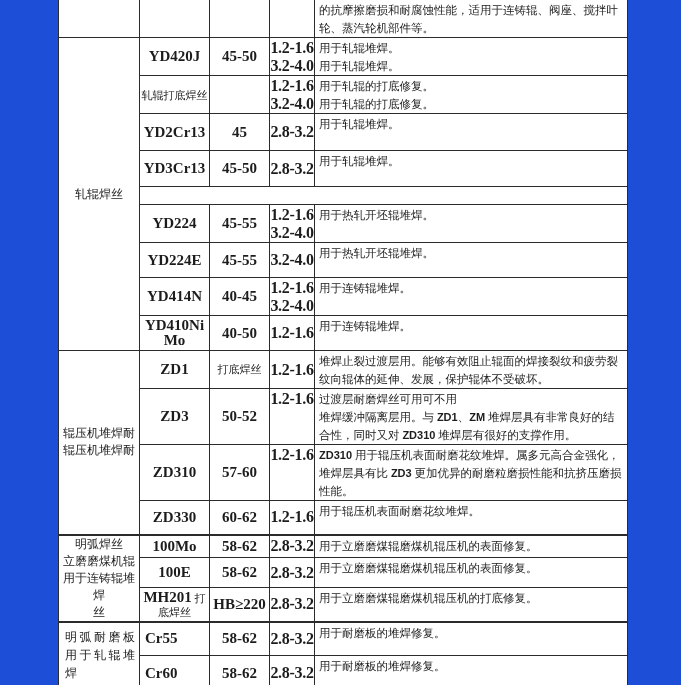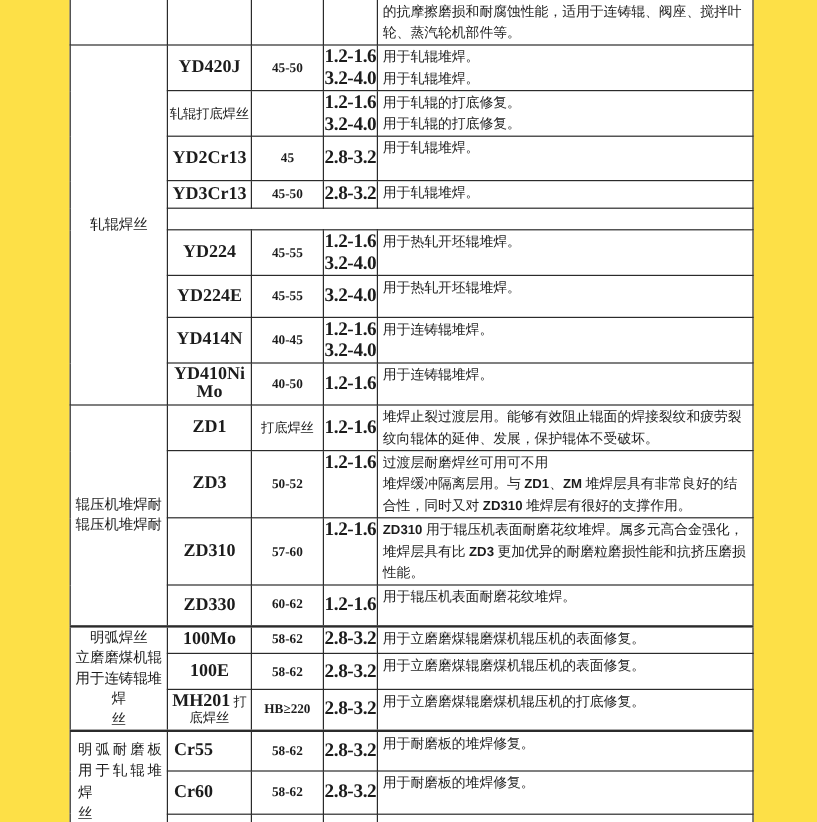--- a/index.html
+++ b/index.html
@@ -1,21 +1,21 @@
 <!DOCTYPE html>
 <html><head>
 <meta charset="utf-8">
 <style>
   html,body{margin:0;padding:0;}
   body{
     width:681px;height:685px;overflow:hidden;background:#ffffff;
     font-family:"Liberation Serif","DejaVu Serif",serif;
     color:#1c1c1c;
   }
-  .page{position:relative;width:681px;height:685px;background:#fde047;}
+  .page{position:relative;width:681px;height:685px;background:#1d4ed8;}
   table.spec{
     position:absolute;left:58px;top:0;
     width:569px;border-collapse:collapse;table-layout:fixed;
     background:#ffffff;
   }
   td{
     border:1px solid #2b2b2b;
     padding:0;margin:0;vertical-align:middle;overflow:hidden;
     word-break:break-all;
   }
@@ -35,21 +35,21 @@
   td.dia{text-align:center;line-height:18px;}
   td.dia.top{vertical-align:top;padding-top:1px;}
   td.desc{
     vertical-align:top;text-align:left;
     font-size:11.5px;line-height:18px;
     padding:1px 3px 0 4px;
   }
   td.desc div{margin:0;}
   td.empty-span{background:#ffffff;}
   .num{
-    font-weight:bold;font-size:11px;
+    font-weight:bold;font-size:15px;
     font-family:"Liberation Serif","DejaVu Serif",serif;
   }
   td.dia .num{font-size:16px;letter-spacing:-0.3px;}
   td.model .num{font-size:15px;}
   .code{
     font-weight:bold;font-size:11px;
     font-family:"Liberation Sans","DejaVu Sans",sans-serif;
   }
 </style>
 </head>
@@ -104,21 +104,21 @@
         <tr style="height: 37px;">
           <td class="model"><span><b class="num">YD2Cr13</b></span></td>
           <td class="hardness"><span><b class="num">45</b></span></td>
           <td class="dia">
             <div><b class="num">2.8-3.2</b></div>
           </td>
           <td class="desc">
             <div>用于轧辊堆焊。</div>
           </td>
         </tr>
-        <tr style="height: 23px;">
+        <tr style="height: 36px;">
           <td class="model"><span><b class="num">YD3Cr13</b></span></td>
           <td class="hardness"><span><b class="num">45-50</b></span></td>
           <td class="dia">
             <div><b class="num">2.8-3.2</b></div>
           </td>
           <td class="desc">
             <div>用于轧辊堆焊。</div>
           </td>
         </tr>
         <tr style="height: 18px;">

